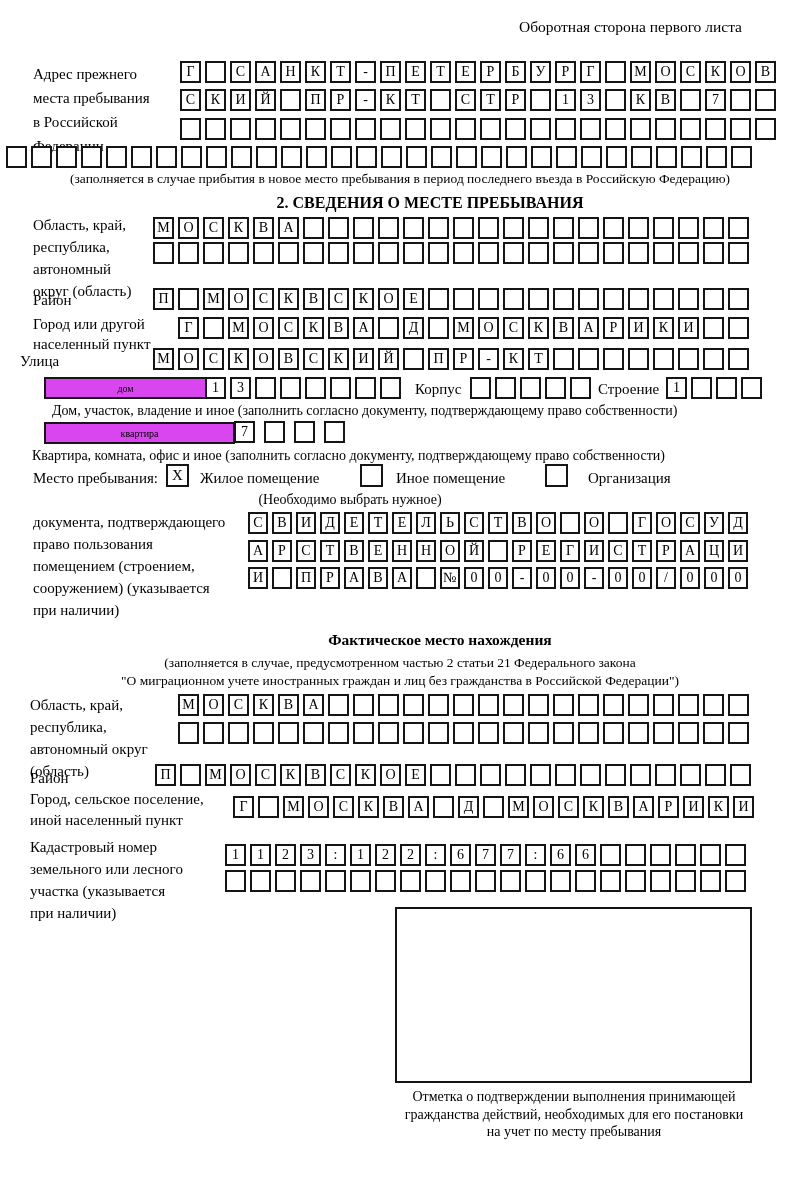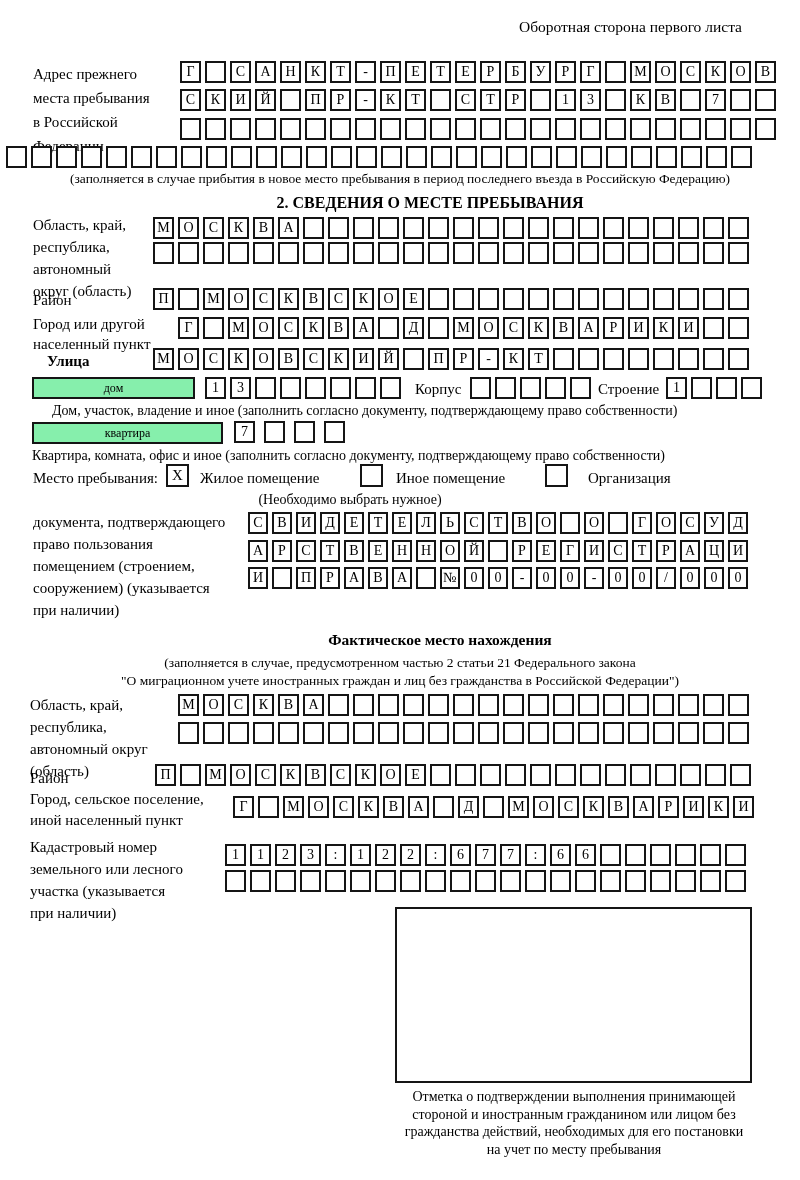--- a/index.html
+++ b/index.html
@@ -17,23 +17,24 @@
   .row { display:flex; }
   .cell {
     box-sizing:border-box; flex:0 0 auto;
     width:21px; height:22px; border:2px solid #151515; margin-right:4px;
     display:flex; align-items:center; justify-content:center;
     font-size:14px; background:#fff;
   }
   .row.tight .cell { width:20px; }
   .row.spread .cell { margin-right:9px; }
   .wbox {
-    box-sizing:border-box; border:2px solid #151515; background:#86efac;
+    box-sizing:border-box; border:2px solid #151515; background:#d946ef;
     display:flex; align-items:center; justify-content:center;
-    font-size:12px;
+    font-size:10px;
+    margin-left:12px;
   }
   .chk {
     box-sizing:border-box; width:23px; height:23px; border:2px solid #151515;
     display:flex; align-items:center; justify-content:center;
     font-size:15px; background:#fff;
   }
   .stamp {
     box-sizing:border-box; border:2px solid #151515; background:#fff;
   }
   .note4 { font-size:14px; line-height:17.5px; }
@@ -275,21 +276,21 @@
       <span class="cell">В</span>
       <span class="cell">А</span>
       <span class="cell">Р</span>
       <span class="cell">И</span>
       <span class="cell">К</span>
       <span class="cell">И</span>
       <span class="cell"></span>
       <span class="cell"></span>
     </div>
 
-  <div class="abs lbl" style="left:47px; top:351px;font-weight:bold;">Улица</div>
+  <div class="abs lbl" style="left:20px; top:351px;">Улица</div>
   <div class="abs row" style="left:153px; top:348px;">
       <span class="cell">М</span>
       <span class="cell">О</span>
       <span class="cell">С</span>
       <span class="cell">К</span>
       <span class="cell">О</span>
       <span class="cell">В</span>
       <span class="cell">С</span>
       <span class="cell">К</span>
       <span class="cell">И</span>
@@ -599,18 +600,17 @@
       <span class="cell"></span>
       <span class="cell"></span>
       <span class="cell"></span>
       <span class="cell"></span>
       <span class="cell"></span>
     </div>
 
   <div class="abs stamp" style="left:395px; top:907px; width:357px; height:176px;"></div>
   <div class="abs note4 center" style="left:378px; top:1088px; width:392px;">
     <div>Отметка о подтверждении выполнения принимающей</div>
-    <div>стороной и иностранным гражданином или лицом без</div>
     <div>гражданства действий, необходимых для его постановки</div>
     <div>на учет по месту пребывания</div>
   </div>
 
 </div>
 
 </body></html>

